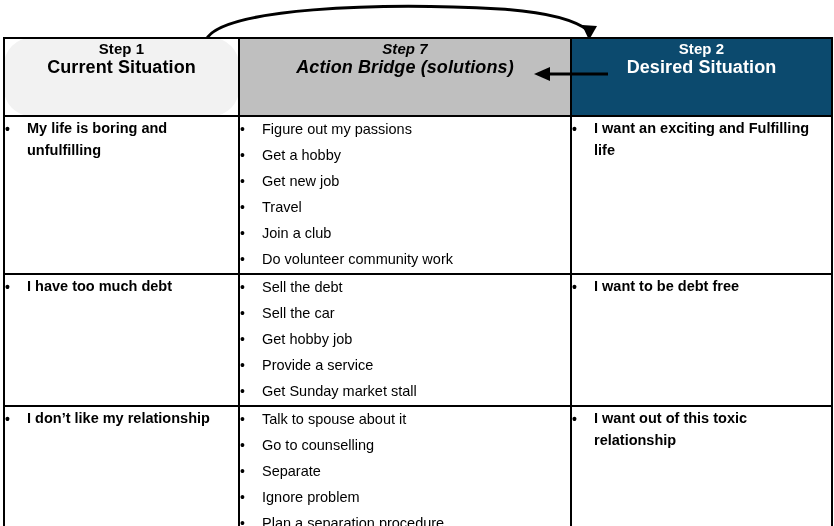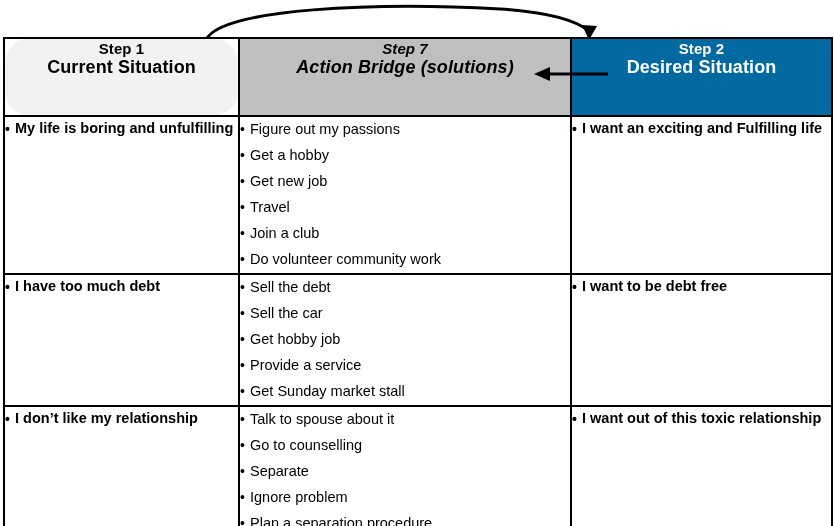--- a/index.html
+++ b/index.html
@@ -55,21 +55,21 @@
 
   
   .hdr {
     height: 78px;
     text-align: center;
     vertical-align: middle;
     position: relative;
   }
   .hdr-1 { background: #F2F2F2; color: #000000; border-radius: 27px; }
   .hdr-2 { background: #BFBFBF; color: #000000; font-style: italic; }
-  .hdr-3 { background: #0369a1; color: #FFFFFF; }
+  .hdr-3 { background: #0c4a6e; color: #FFFFFF; }
 
   .hdr-line1 {
     display: block;
     font-weight: bold;
     font-size: 15px;
     line-height: 19px;
     letter-spacing: 0.1px;
   }
   .hdr-line2 {
     display: block;
@@ -98,21 +98,21 @@
   .row-2 .body-cell { height: 128px; }
   .row-3 .body-cell { height: 131px; }
 
   ul.bullets {
     list-style: none;
     margin: 0;
     padding: 0;
   }
   ul.bullets li {
     position: relative;
-    padding-left: 10px;
+    padding-left: 22px;
     margin: 0 0 2px 0;
     font-size: 14.5px;
     line-height: 24px;
   }
   ul.bullets li::before {
     content: "\2022";
     position: absolute;
     left: 0;
     top: 0;
     font-size: 14px;

